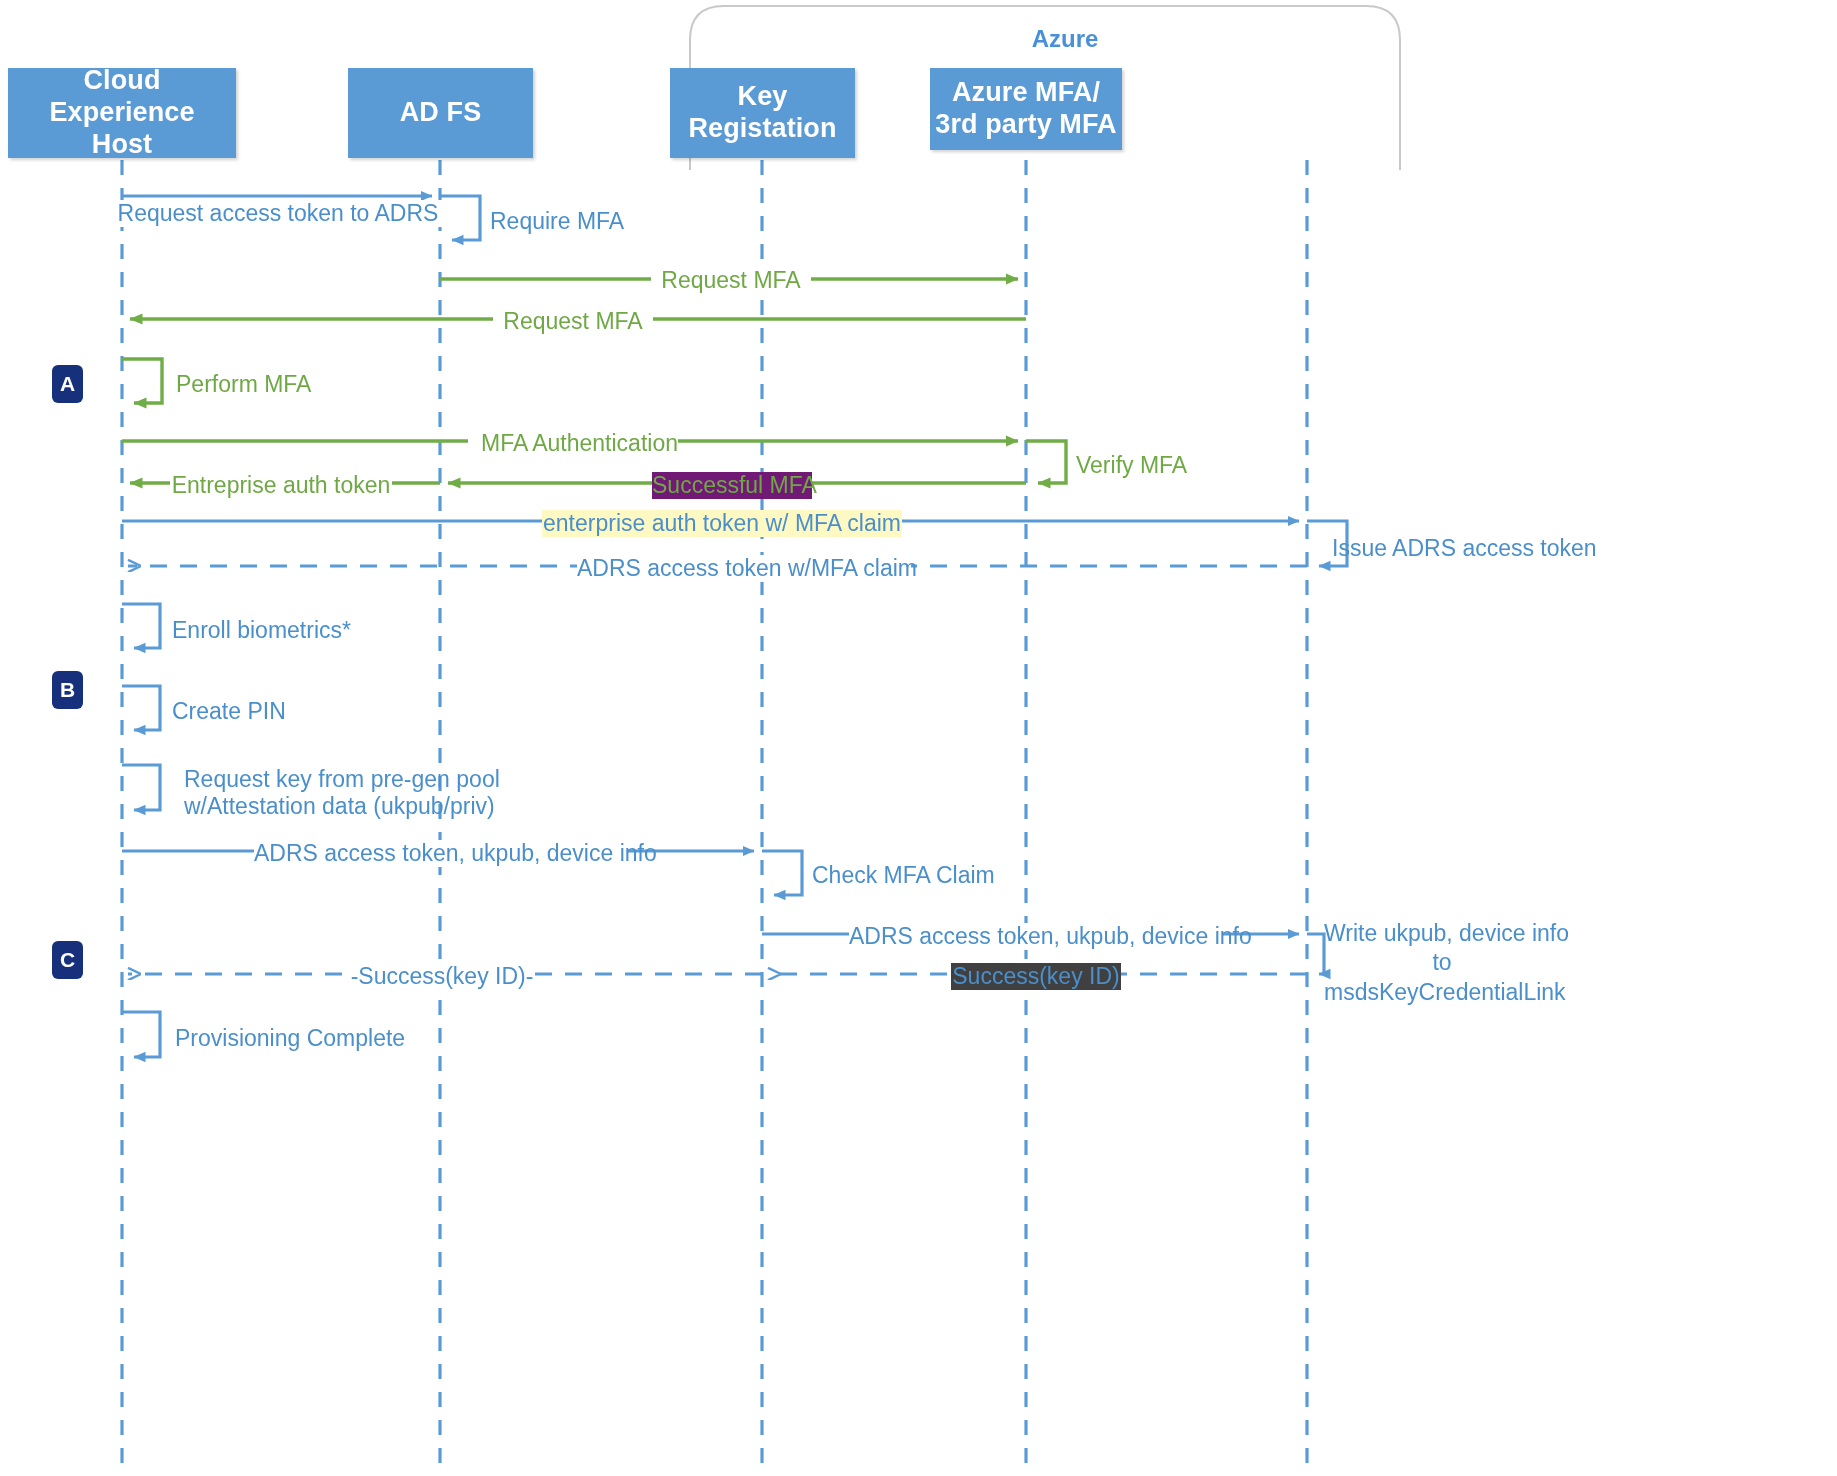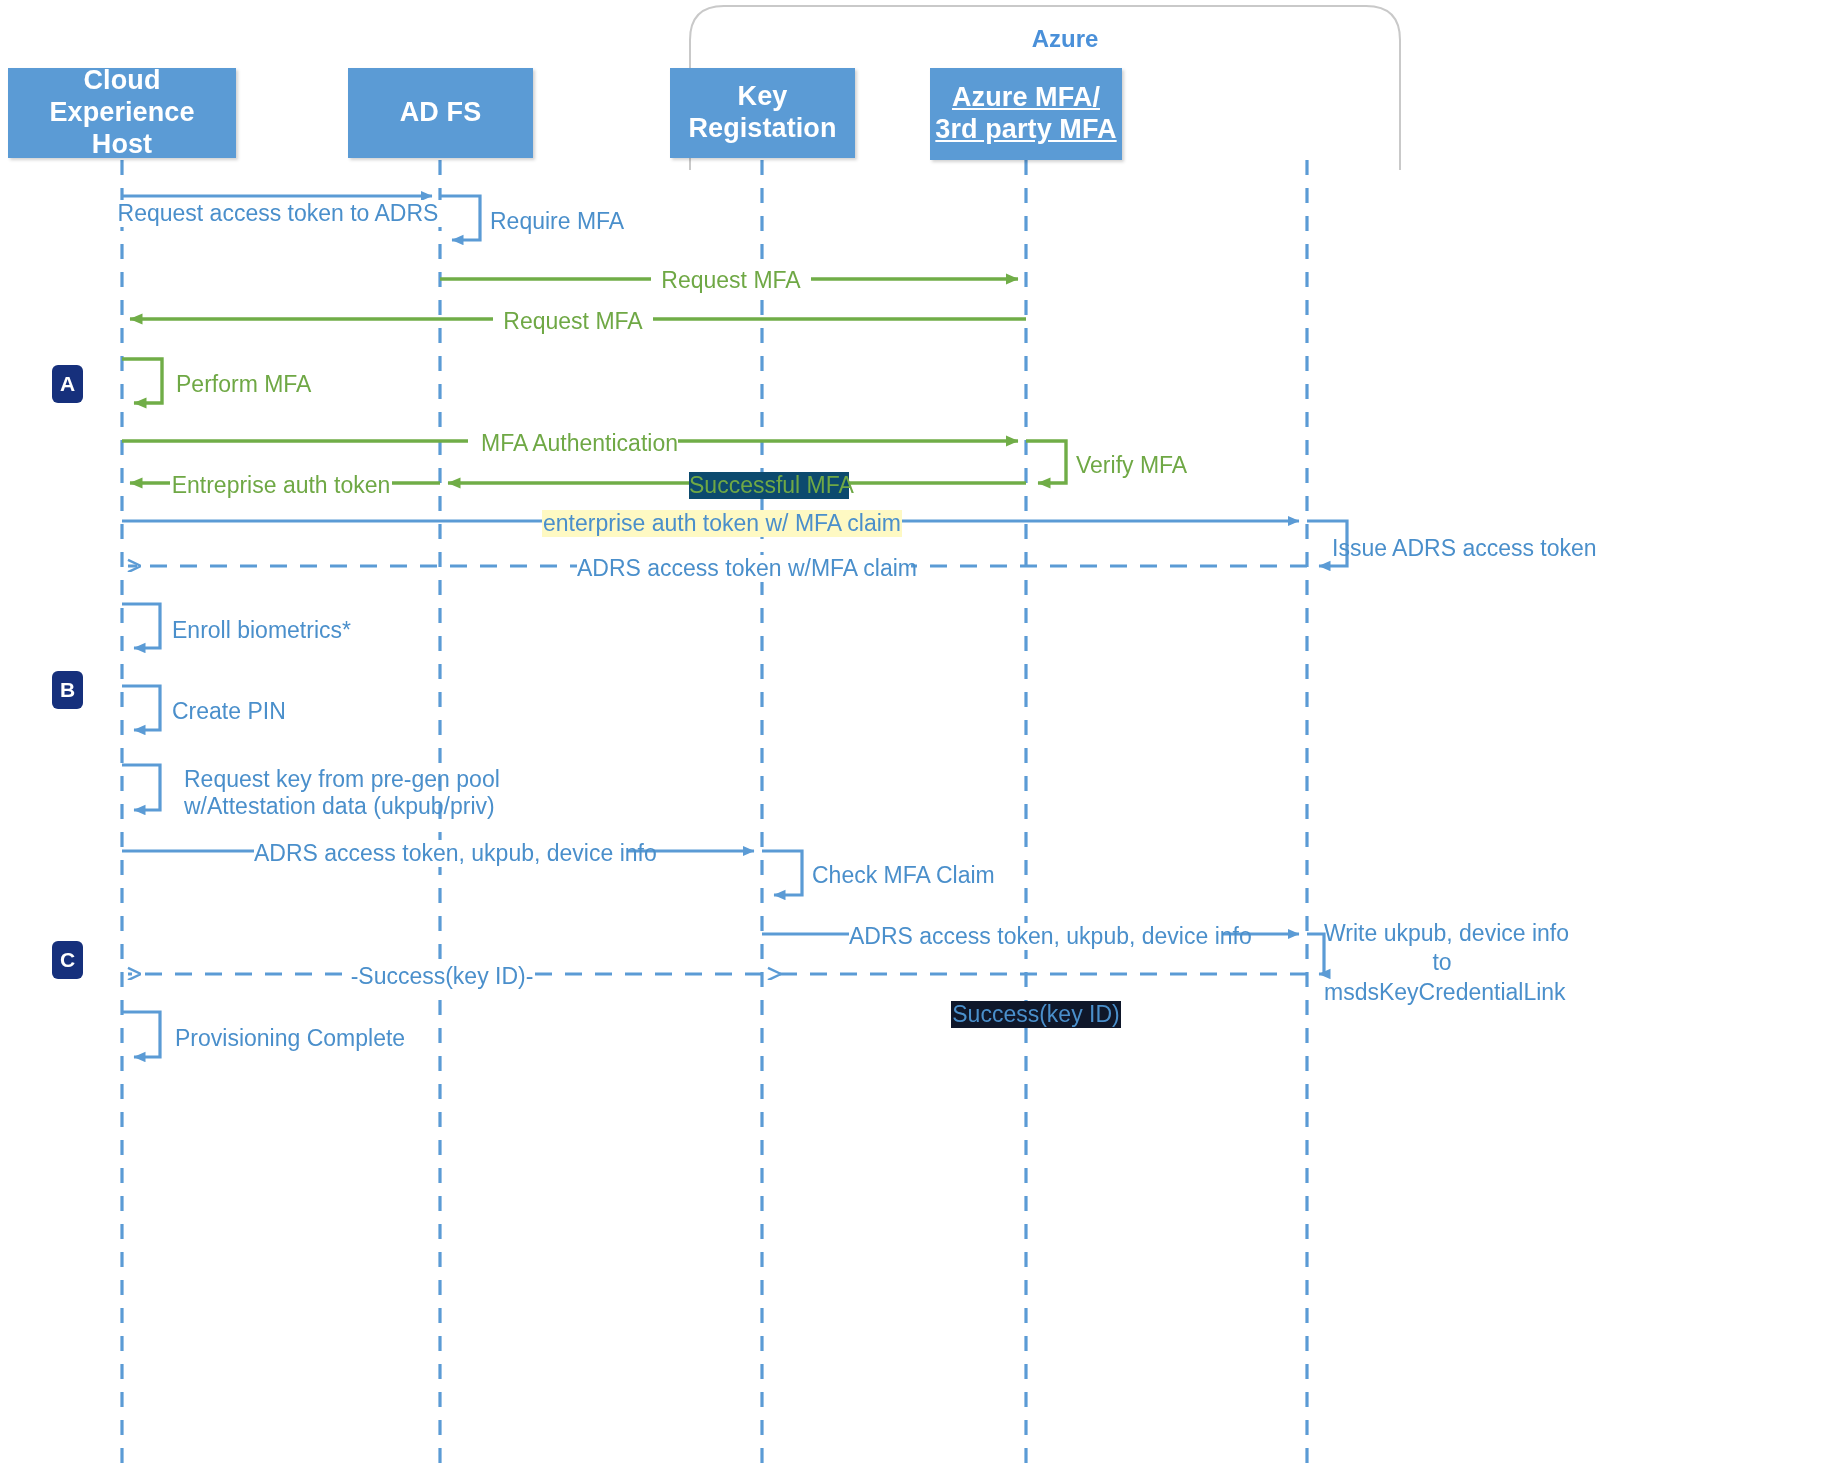--- a/index.html
+++ b/index.html
@@ -145,21 +145,21 @@
 
   <div class="actor-box" style="left:8px;top:68px;width:228px;height:90px;">
     <span>Cloud Experience<br>Host</span>
   </div>
   <div class="actor-box" style="left:348px;top:68px;width:185px;height:90px;">
     <span>AD FS</span>
   </div>
   <div class="actor-box" style="left:670px;top:68px;width:185px;height:90px;">
     <span>Key<br>Registation</span>
   </div>
-  <div class="actor-box" style="left:930px;top:68px;width:192px;height:92px;text-decoration:underline;">
+  <div class="actor-box" style="left:930px;top:68px;width:192px;height:82px;">
     <span>Azure MFA/<br>3rd party MFA</span>
   </div>
 
   <div class="badge" style="left:52px;top:365px;">
     <span>A</span>
   </div>
   <div class="badge" style="left:52px;top:671px;">
     <span>B</span>
   </div>
   <div class="badge" style="left:52px;top:941px;">
@@ -173,21 +173,21 @@
   <div class="msg green ctr" style="left:651px;top:267px;width:160px;background:#fff;">Request MFA</div>
 
   <div class="msg green ctr" style="left:493px;top:308px;width:160px;background:#fff;">Request MFA</div>
 
   <div class="msg green lft" style="left:176px;top:371px;">Perform MFA</div>
 
   <div class="msg green ctr" style="left:468px;top:430px;width:210px;background:#fff;text-align:right;">MFA Authentication</div>
 
   <div class="msg green lft" style="left:1076px;top:452px;">Verify MFA</div>
 
-  <div class="msg green ctr" style="left:652px;top:472px;width:160px;background:#0c4a6e;margin-left:37px;">Successful MFA</div>
+  <div class="msg green ctr" style="left:652px;top:472px;width:160px;background:#701a75;">Successful MFA</div>
 
   <div class="msg green ctr" style="left:170px;top:472px;width:222px;background:#fff;">Entreprise auth token</div>
 
   <div class="msg blue ctr" style="left:542px;top:510px;width:360px;background:#fef9c3;">enterprise auth token w/ MFA claim</div>
 
   <div class="msg blue lft" style="left:1332px;top:535px;">Issue ADRS access token</div>
 
   <div class="msg blue ctr" style="left:548px;top:555px;width:334px;background:#fff;margin-left:29px;">ADRS access token w/MFA claim</div>
 
   <div class="msg blue lft" style="left:172px;top:617px;">Enroll biometrics*</div>
@@ -197,19 +197,19 @@
   <div class="msg blue lft" style="left:184px;top:766px;">Request key from pre-gen pool<br>w/Attestation data (ukpub/priv)</div>
 
   <div class="msg blue ctr" style="left:254px;top:840px;width:374px;background:#fff;">ADRS access token, ukpub, device info</div>
 
   <div class="msg blue lft" style="left:812px;top:862px;">Check MFA Claim</div>
 
   <div class="msg blue ctr" style="left:849px;top:923px;width:374px;background:#fff;">ADRS access token, ukpub, device info</div>
 
   <div class="msg blue ctr" style="left:1324px;top:919px;width:236px;line-height:1.28;">Write ukpub, device info<br>to<br>msdsKeyCredentialLink</div>
 
-  <div class="msg blue ctr" style="left:951px;top:1001px;width:170px;background:#0f172a;">Success(key ID)</div>
+  <div class="msg blue ctr" style="left:951px;top:963px;width:170px;background:#404040;">Success(key ID)</div>
 
   <div class="msg blue ctr" style="left:350px;top:963px;width:184px;background:#fff;">-Success(key ID)-</div>
 
   <div class="msg blue lft" style="left:175px;top:1025px;">Provisioning Complete</div>
 
 </div>
 
 </body></html>

